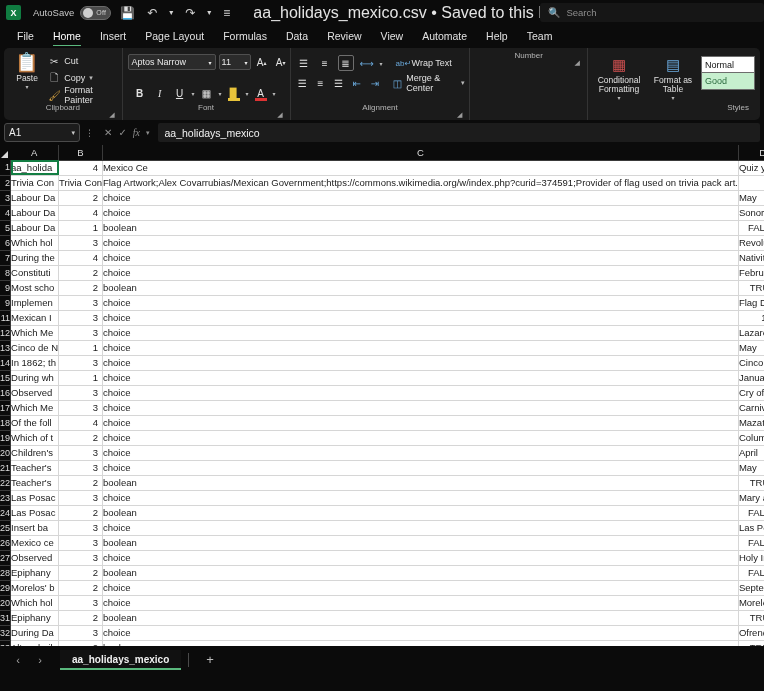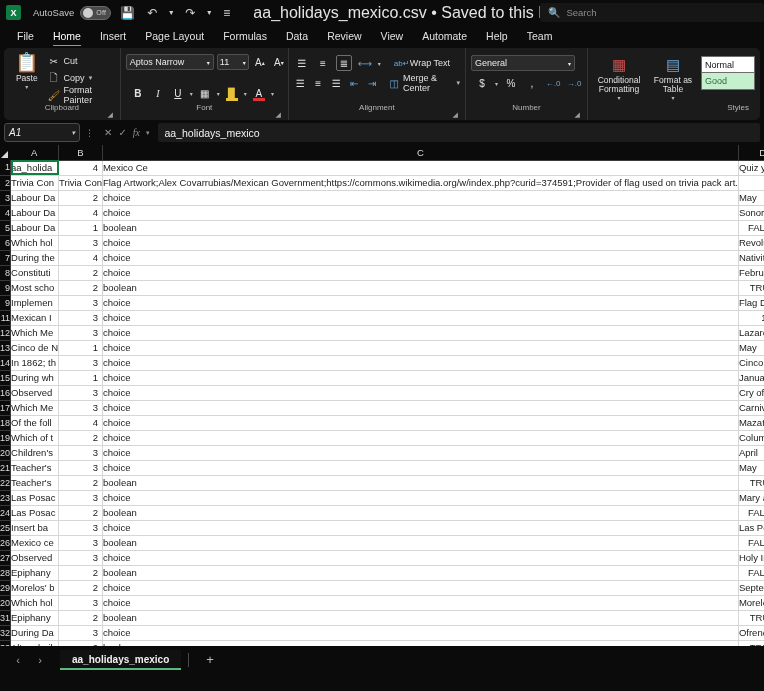--- a/index.html
+++ b/index.html
@@ -135,21 +135,20 @@
   
   .formulabar {
     height: 25px; display: flex; align-items: center;
     padding: 3px 4px; gap: 3px; background: #0b0b0b;
   }
   .namebox {
     width: 76px; height: 19px; background: #1c1c1c; border: 1px solid #4a4a4a;
     border-radius: 3px; font-size: 10px; color: #f0f0f0;
     display: flex; align-items: center; justify-content: space-between;
     padding: 0 4px;
-    font-style: italic;
   }
   .fb-dots { font-size: 9px; color: #9d9d9d; padding: 0 2px; }
   .fb-acts { display: flex; align-items: center; gap: 6px; padding: 0 5px; }
   .fb-acts span { font-size: 10px; color: #8e8e8e; }
   .fx { font-style: italic; font-family: "Liberation Serif", serif; font-size: 11px; }
   .fbinput {
     flex: 1; height: 19px; background: #1c1c1c;
     font-size: 10.5px; color: #f2f2f2; display: flex; align-items: center;
     padding-left: 7px; border-radius: 2px;
   }
@@ -337,34 +336,20 @@
           <span>Merge &amp; Center</span>
           <span style="font-size:7px;color:#b9b9b9">▾</span>
         </div>
       </div>
     </div>
     <div class="group-label">Alignment<span class="glaunch">◢</span>
     </div>
   </div>
 
   <div class="group" style="width:124px">
-    <div class="group-body" style="flex-direction:column;gap:4px;padding-top:4px">
-      <div class="numfmt">
-        <span>General</span>
-        <span style="font-size:6px">▾</span>
-      </div>
-      <div style="display:flex;align-items:center;gap:5px;padding-left:3px">
-        <div class="iconbtn">$</div>
-        <span style="font-size:6px;color:#b9b9b9">▾</span>
-        <div class="iconbtn">%</div>
-        <div class="iconbtn">,</div>
-        <div class="iconbtn" style="color:#69a7d8;font-size:8px">←.0</div>
-        <div class="iconbtn" style="color:#69a7d8;font-size:8px">→.0</div>
-      </div>
-    </div>
     <div class="group-label">Number<span class="glaunch">◢</span>
     </div>
   </div>
 
   <div class="group" style="flex:1">
     <div class="group-body" style="gap:6px;padding-top:2px">
       <div class="bigbtn" style="width:52px">
         <span class="glyph" style="font-size:15px;color:#d05050">▦</span>
         <span class="lbl">Conditional Formatting</span>
         <span class="dn">▾</span>

